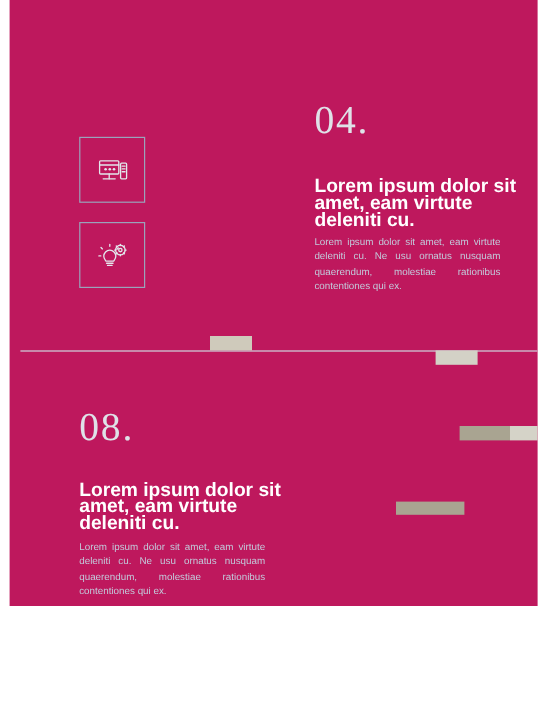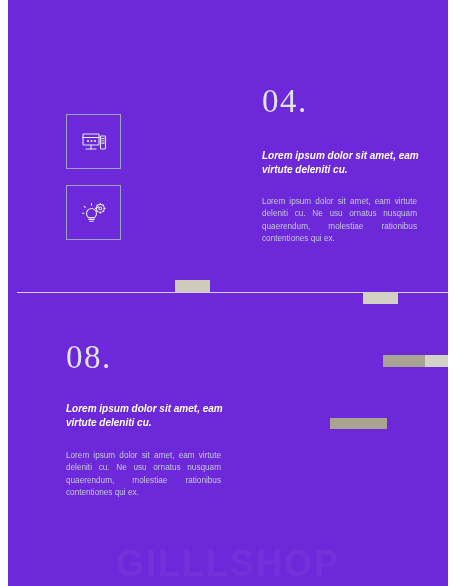--- a/index.html
+++ b/index.html
@@ -12,22 +12,22 @@
     height: 586px;
     overflow: hidden;
     font-family: "Liberation Sans", sans-serif;
   }
 
   #slide {
     position: absolute;
     left: 8px;
     top: 0px;
     width: 440px;
-    height: 586px;
-    background: #6d28d9;
+    height: 505px;
+    background: #be185d;
     overflow: hidden;
   }
 
   
   .icon-box {
     position: absolute;
     width: 55px;
     height: 55px;
     border: 1px solid #9aa3bb;
     box-sizing: border-box;
@@ -47,25 +47,24 @@
     font-size: 33px;
     letter-spacing: 1.5px;
     font-weight: 400;
   }
   #num-04 { left: 254px; top: 83px; }
   #num-03 { left: 58px; top: 339px; }
 
   .sub-head {
     position: absolute;
     color: #ffffff;
-    font-size: 10px;
+    font-size: 16px;
     font-weight: bold;
     line-height: 14px;
     width: 175px;
-    font-style: italic;
   }
   #subhead-04 { left: 254px; top: 149px; }
   #subhead-03 { left: 58px; top: 402px; }
 
   .body-copy {
     position: absolute;
     color: #c3cadb;
     font-size: 8.2px;
     line-height: 12.3px;
     width: 155px;

